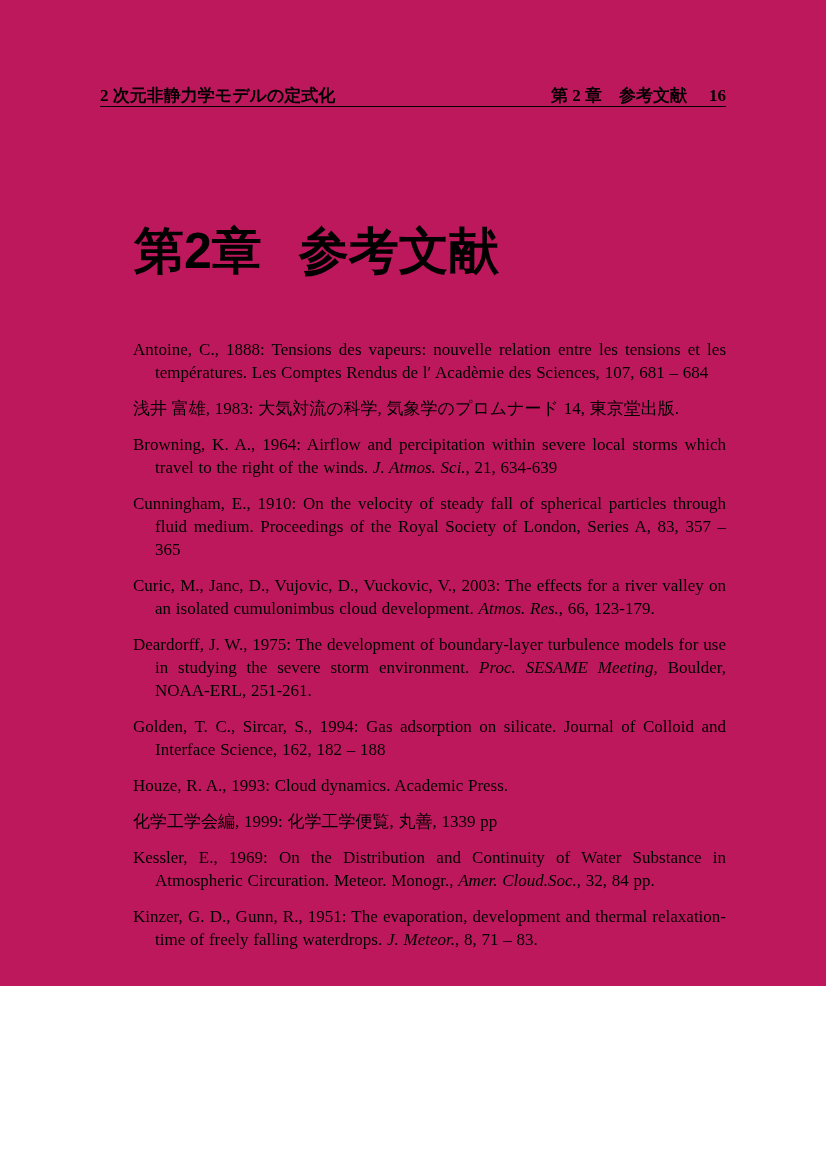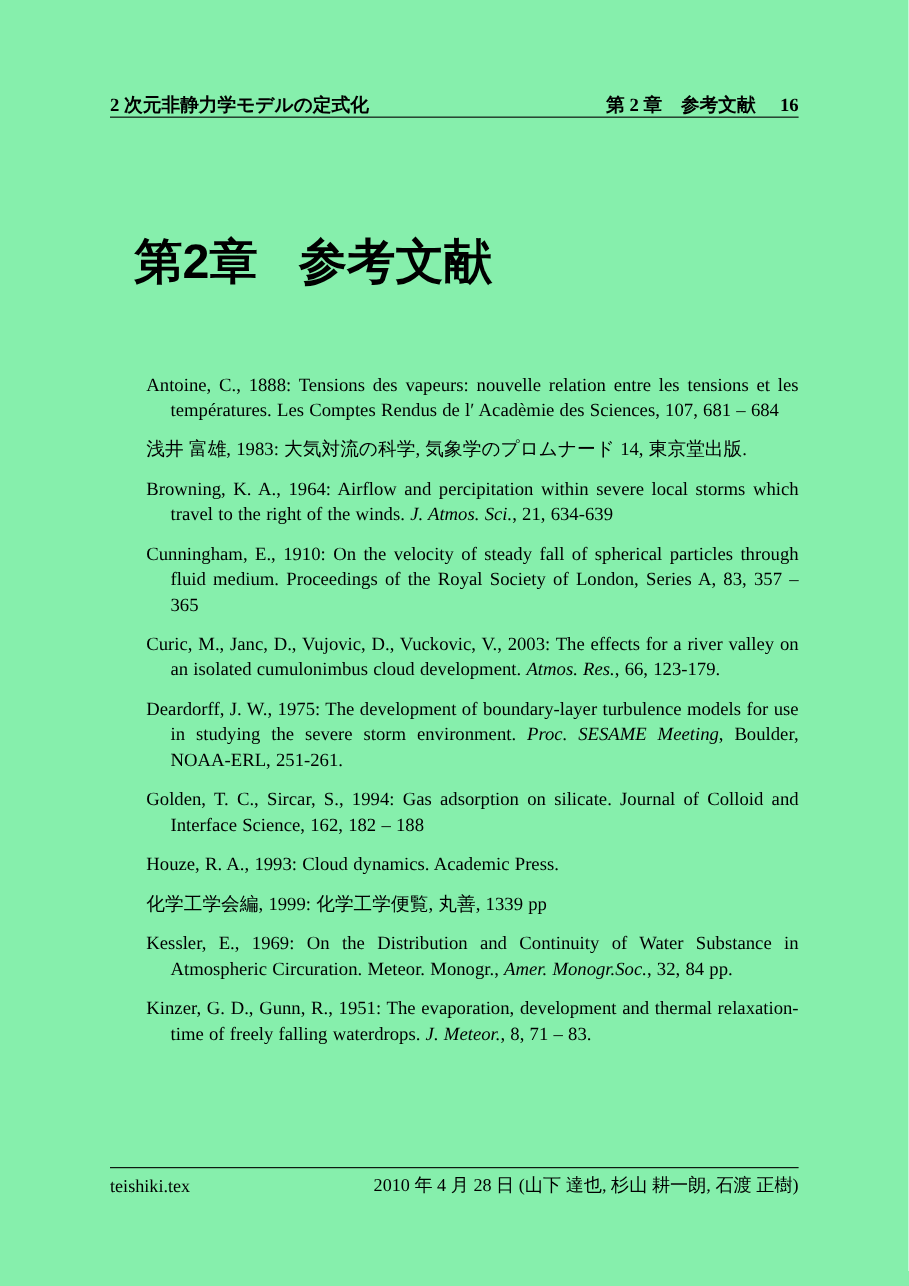--- a/index.html
+++ b/index.html
@@ -3,22 +3,22 @@
 <meta charset="utf-8">
 <style>
   html, body {
     margin: 0;
     padding: 0;
     background: #ffffff;
   }
   .page {
     position: relative;
     width: 826px;
-    height: 1169px;
-    background: #86efac;
+    height: 986px;
+    background: #be185d;
     color: #000000;
     font-family: "Liberation Serif", "DejaVu Serif", serif;
     overflow: hidden;
   }
 
   
   .running-head {
     position: absolute;
     left: 100px;
     width: 626px;
@@ -41,22 +41,22 @@
     top: 106px;
     height: 1px;
     background: #000000;
   }
 
   
   .chapter-title {
     position: absolute;
     left: 122px;
     top: 216px;
-    margin: 0;
-    font-size: 44px;
+    margin: 12px;
+    font-size: 50px;
     line-height: 46px;
     font-weight: bold;
     font-family: "Liberation Sans", "DejaVu Sans", sans-serif;
     white-space: nowrap;
   }
   .chapter-title .chapter-number { margin-right: 37px; }
 
   
   .bibliography {
     position: absolute;
@@ -117,21 +117,21 @@
   <div class="bibliography">
     <p class="bib-entry"><span>Antoine, C., 1888: Tensions des vapeurs: nouvelle relation entre les tensions et les températures.  Les Comptes Rendus de l′ Acadèmie des Sciences, </span><b>107</b><span>, 681 – 684</span></p>
     <p class="bib-entry"><span>浅井 富雄, 1983: 大気対流の科学, 気象学のプロムナード 14, 東京堂出版.</span></p>
     <p class="bib-entry"><span>Browning, K. A., 1964: Airflow and percipitation within severe local storms which travel to the right of the winds.  </span><i>J. Atmos. Sci.</i><span>, </span><b>21</b><span>, 634-639</span></p>
     <p class="bib-entry"><span>Cunningham, E., 1910:  On the velocity of steady fall of spherical particles through fluid medium.  Proceedings of the Royal Society of London, Series A, </span><b>83</b><span>, 357 – 365</span></p>
     <p class="bib-entry"><span>Curic, M., Janc, D., Vujovic, D., Vuckovic, V., 2003: The effects for a river valley on an isolated cumulonimbus cloud development.  </span><i>Atmos. Res.</i><span>, </span><b>66</b><span>, 123-179.</span></p>
     <p class="bib-entry"><span>Deardorff, J. W., 1975: The development of boundary-layer turbulence models for use in studying the severe storm environment.  </span><i>Proc. SESAME Meeting</i><span>, Boulder, NOAA-ERL, 251-261.</span></p>
     <p class="bib-entry"><span>Golden, T. C., Sircar, S., 1994: Gas adsorption on silicate.  Journal of Colloid and Interface Science, </span><b>162</b><span>, 182 – 188</span></p>
     <p class="bib-entry"><span>Houze, R. A., 1993: Cloud dynamics.  Academic Press.</span></p>
     <p class="bib-entry"><span>化学工学会編, 1999: 化学工学便覧, 丸善, 1339 pp</span></p>
-    <p class="bib-entry"><span>Kessler, E., 1969:  On the Distribution and Continuity of Water Substance in Atmospheric Circuration. Meteor. Monogr., </span><i>Amer. Monogr.Soc.</i><span>, </span><b>32</b><span>, 84 pp.</span></p>
+    <p class="bib-entry"><span>Kessler, E., 1969:  On the Distribution and Continuity of Water Substance in Atmospheric Circuration. Meteor. Monogr., </span><i>Amer. Cloud.Soc.</i><span>, </span><b>32</b><span>, 84 pp.</span></p>
     <p class="bib-entry"><span>Kinzer, G. D., Gunn, R., 1951:  The evaporation, development and thermal relaxation-time of freely falling waterdrops.  </span><i>J. Meteor.</i><span>, </span><b>8</b><span>, 71 – 83.</span></p>
   </div>
 
   <div class="foot-rule"></div>
   <div class="page-footer">
     <span>teishiki.tex</span>
     <span>2010 年 4 月 28 日 (山下 達也, 杉山 耕一朗, 石渡 正樹)</span>
   </div>
 
 </div>

